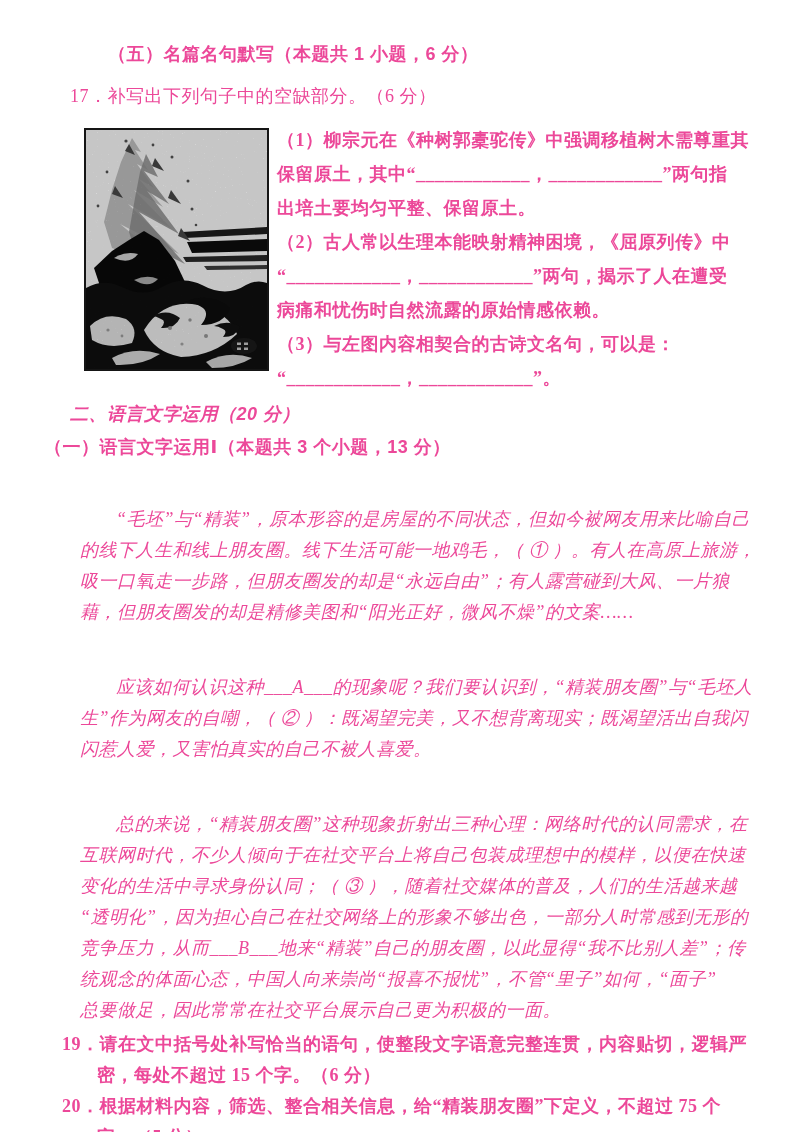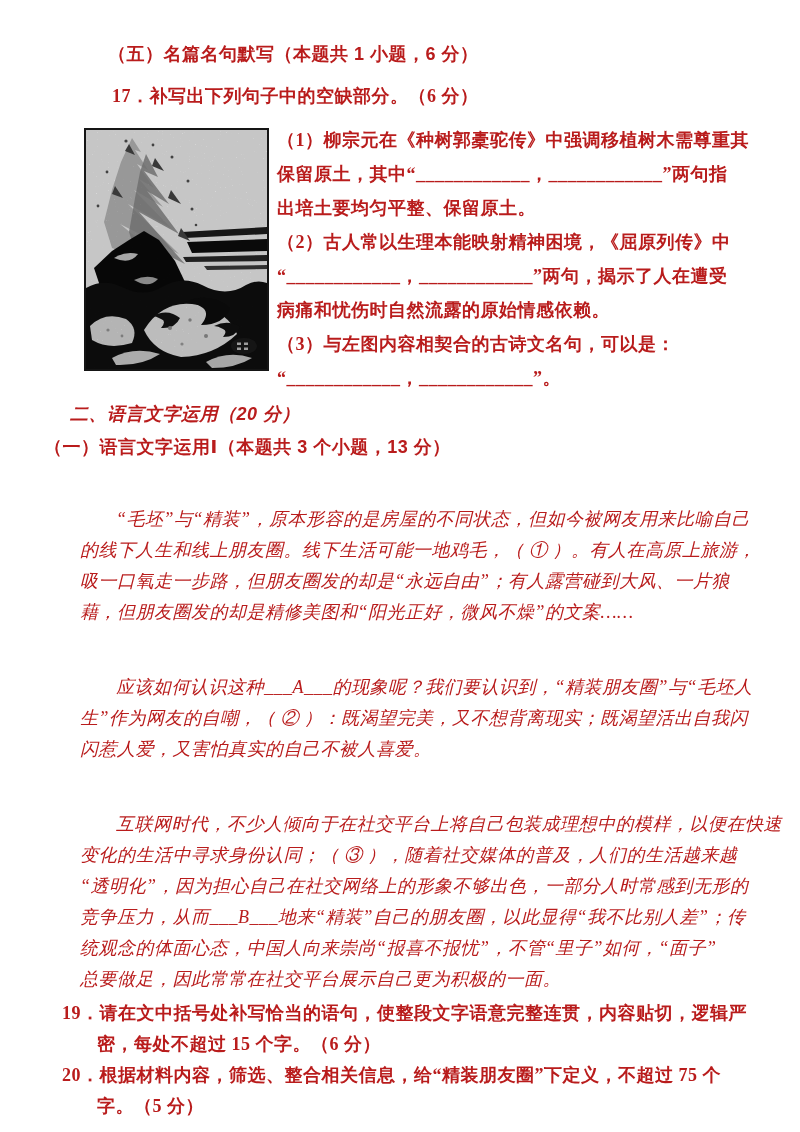--- a/index.html
+++ b/index.html
@@ -2,34 +2,34 @@
 <html><head>
 <meta charset="utf-8">
 <style>
   html,body{margin:0;padding:0;background:#e8e8e8;}
   .page{
     position:relative;
     width:800px;height:1132px;
     margin:0 auto;
     background:#ffffff;
     overflow:hidden;
-    color:#b91c1c;
+    color:#ec4899;
     font-family:"Liberation Serif","DejaVu Serif",serif;
   }
   .heading-black{
     font-family:"Liberation Sans","DejaVu Sans",sans-serif;
     font-weight:700;
     font-size:18px;
     line-height:25px;
     letter-spacing:.5px;
   }
   .s5-heading{margin:42px 0 0 108px;}
   .q17-stem{
-    margin:17px 0 0 112px;
-    font-weight:700;font-size:18px;line-height:25px;letter-spacing:.5px;
+    margin:17px 0 0 70px;
+    font-weight:400;font-size:18px;line-height:25px;letter-spacing:.5px;
   }
   .q17-row{
     display:flex;align-items:flex-start;
     margin:14px 0 0 84px;
   }
   .art-box{
     flex:none;
     width:181px;height:239px;
     border:2px solid #151515;
     margin-top:5px;
@@ -166,20 +166,21 @@
         <div class="line">的线下人生和线上朋友圈。线下生活可能一地鸡毛，（ ① ）。有人在高原上旅游，</div>
         <div class="line">吸一口氧走一步路，但朋友圈发的却是“永远自由”；有人露营碰到大风、一片狼</div>
         <div class="line">藉，但朋友圈发的却是精修美图和“阳光正好，微风不燥”的文案……</div>
       </div>
     <div class="para">
         <div class="line">应该如何认识这种___A___的现象呢？我们要认识到，“精装朋友圈”与“毛坯人</div>
         <div class="line">生”作为网友的自嘲，（ ② ）：既渴望完美，又不想背离现实；既渴望活出自我闪</div>
         <div class="line">闪惹人爱，又害怕真实的自己不被人喜爱。</div>
       </div>
     <div class="para">
+        <div class="line">总的来说，“精装朋友圈”这种现象折射出三种心理：网络时代的认同需求，在</div>
         <div class="line">互联网时代，不少人倾向于在社交平台上将自己包装成理想中的模样，以便在快速</div>
         <div class="line">变化的生活中寻求身份认同；（ ③ ），随着社交媒体的普及，人们的生活越来越</div>
         <div class="line">“透明化”，因为担心自己在社交网络上的形象不够出色，一部分人时常感到无形的</div>
         <div class="line">竞争压力，从而___B___地来“精装”自己的朋友圈，以此显得“我不比别人差”；传</div>
         <div class="line">统观念的体面心态，中国人向来崇尚“报喜不报忧”，不管“里子”如何，“面子”</div>
         <div class="line">总要做足，因此常常在社交平台展示自己更为积极的一面。</div>
       </div>
   </div>
 
   <div class="questions">

